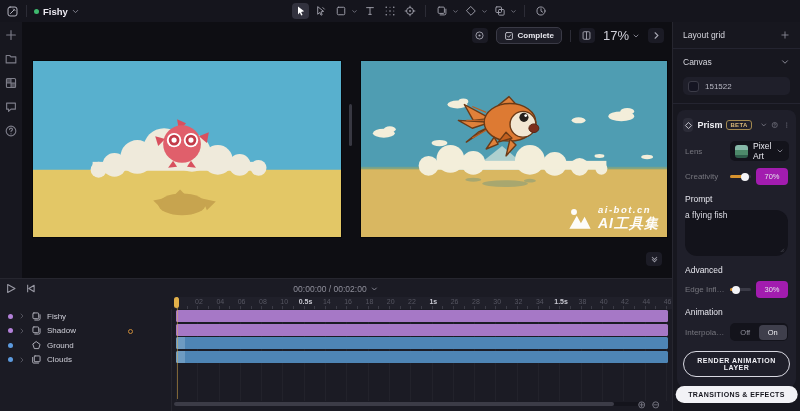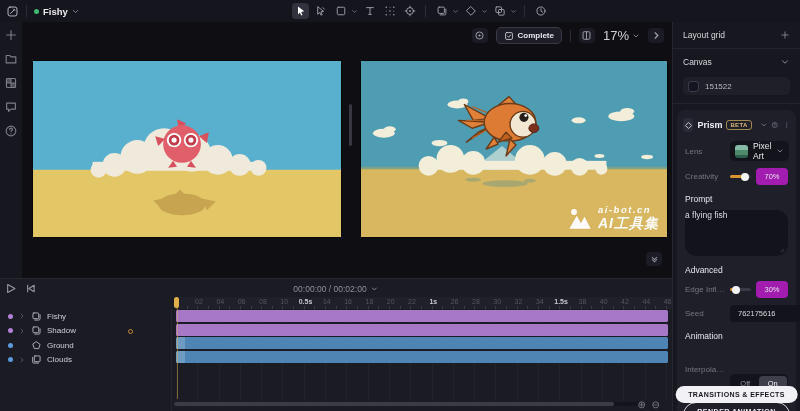--- a/index.html
+++ b/index.html
@@ -82,21 +82,21 @@
   .dd-chev { width:8px; height:8px; color:#8a8a96; }
   .slider { flex:1; position:relative; height:3px; background:#3a3a46; border-radius:2px; cursor:pointer; }
   .slider .fill { position:absolute; left:0; top:0; height:3px; background:#d8932e; border-radius:2px; }
   .slider .knob { position:absolute; top:-2.5px; width:8px; height:8px; border-radius:50%; background:#f4f4f7; }
   .val-box { width:32px; height:17px; background:#a21caf; border-radius:4px; display:flex; align-items:center; justify-content:center; font-size:7.5px; color:#e0e0e8; flex-shrink:0; }
   .section-label { font-size:8.5px; color:#e6e6ed; margin:9px 2px 6px; }
   .prompt-box { margin:4px 2px 2px; min-height:46px; background:#13131b; border-radius:12px; font-size:8.5px; color:#dcdce4; position:relative; cursor:text; }
   .prompt-box .resize { position:absolute; right:3px; bottom:3px; width:7px; height:7px; color:#55555f; }
   .seed-input { flex:1; height:17px; background:#13131b; border:none; border-radius:4px; color:#d6d6de; font-size:7.5px; padding:0 18px 0 8px; font-family:"Liberation Sans",sans-serif; }
   .seed-wrap { flex:1; position:relative; display:flex; }
-  .seg { flex:1; height:18px; background:#13131b; border-radius:5px; display:flex; padding:1.5px;margin-top:27px; }
+  .seg { flex:1; height:18px; background:#13131b; border-radius:5px; display:flex; padding:1.5px; }
   .seg-opt { flex:1; display:flex; align-items:center; justify-content:center; font-size:7.5px; color:#8f8f9b; border-radius:4px; cursor:pointer; }
   .seg-opt.active { background:#3f3f4c; color:#f0f0f5; }
   .render-btn { display:block; width:100%; margin-top:10px; background:transparent; border:1px solid #d9d9e2; border-radius:999px; color:#f0f0f5; font-size:7px; font-weight:bold; letter-spacing:.5px; padding:5px 0; cursor:pointer; font-family:"Liberation Sans",sans-serif; }
   .transitions-btn { position:absolute; left:50%; transform:translateX(-50%); bottom:8px; background:#f2f2f6; border:none; border-radius:999px; color:#15151d; font-size:7px; font-weight:bold; letter-spacing:.4px; padding:5px 13px; white-space:nowrap; cursor:pointer; font-family:"Liberation Sans",sans-serif; }
 
   
   #timeline { position:absolute; top:278px; left:0; width:672px; height:133px; background:#1b1b24; border-top:1px solid #26262f; overflow:hidden; }
   #transport { position:absolute; top:3px; left:4px; display:flex; gap:7px; }
   .tr-btn { width:13px; height:13px; color:#9a9aa5; cursor:pointer; }
   #time-display { position:absolute; top:5px; left:336px; transform:translateX(-50%); display:flex; align-items:center; gap:4px; font-size:8.5px; color:#8f8f9b; cursor:pointer; }
@@ -538,27 +538,20 @@
 
       <div class="ctl-row">
         <span class="ctl-label">Edge Influe...</span>
         <span class="slider">
             <span class="fill" style="width: 30%;"></span>
             <span class="knob" style="left: calc(30% - 4px);"></span>
           </span>
         <span class="val-box">30%</span>
       </div>
 
-      <div class="ctl-row">
-        <span class="ctl-label">Seed</span>
-        <span class="seed-wrap">
-          <input class="seed-input" value="762175616" style="">
-
-        </span>
-      </div>
 
       <div class="section-label">Animation</div>
 
       <div class="ctl-row">
         <span class="ctl-label">Interpolation</span>
         <span class="seg">
           <span class="seg-opt">Off</span>
           <span class="seg-opt active">On</span>
         </span>
       </div>

